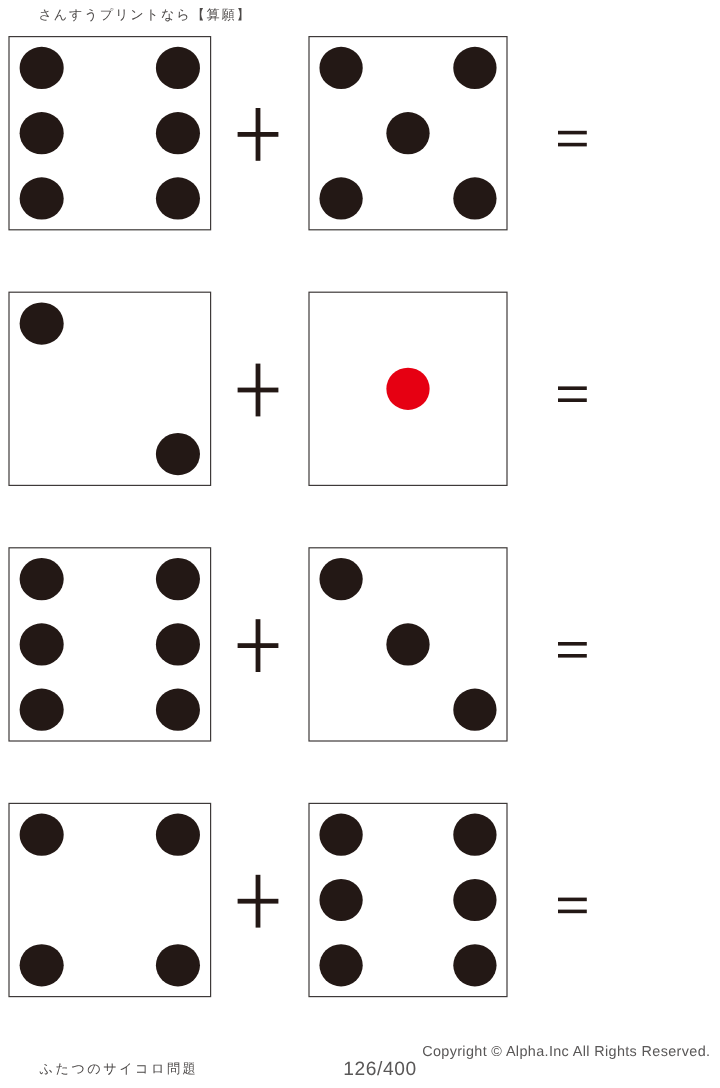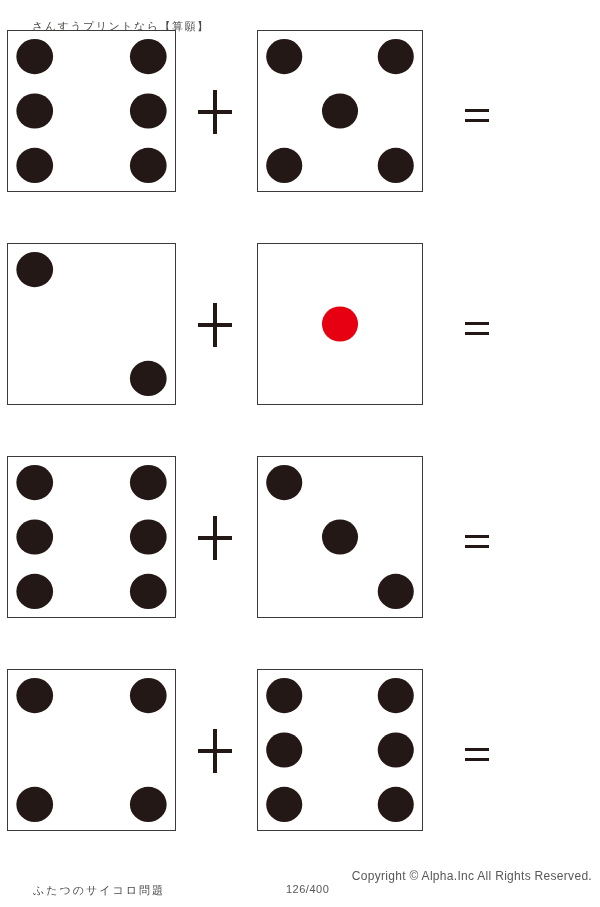--- a/index.html
+++ b/index.html
@@ -3,21 +3,21 @@
 <meta charset="utf-8">
 <style>
   html,body{margin:0;padding:0;background:#fff;}
   body{
     width:600px;height:907px;position:relative;overflow:hidden;
     font-family:"Liberation Sans","DejaVu Sans",sans-serif;
     -webkit-font-smoothing:antialiased;
   }
   .header-line{
     position:absolute;left:32px;top:5px;
-    font-size:11px;letter-spacing:1.5px;color:#4c4948;margin-top:14px;
+    font-size:11px;letter-spacing:1.5px;color:#4c4948;
   }
   .problem-row{position:absolute;left:0;width:600px;height:164px;}
   .die{
     position:absolute;top:0;height:162px;background:#fff;
     border:1px solid #3e3a39;box-sizing:border-box;
   }
   .die svg{display:block;width:100%;height:100%;}
   .die-left{left:7px;width:169px;}
   .die-right{left:257px;width:166px;}
   .op{position:absolute;}
@@ -25,21 +25,21 @@
   .plus .ph{position:absolute;left:0;top:20px;width:34px;height:4px;background:#231815;}
   .plus .pv{position:absolute;left:15px;top:0;width:4px;height:44px;background:#231815;}
   .eq{left:465px;top:79px;width:24px;height:13px;}
   .eq .eb{display:block;width:24px;height:3px;background:#231815;margin-bottom:7px;}
   .footer-title{
     position:absolute;left:33px;top:883px;
     font-size:11px;letter-spacing:2px;color:#4c4948;
   }
   .footer-page{
     position:absolute;left:286px;top:883px;
-    font-size:11px;letter-spacing:0.5px;color:#595757;
+    font-size:16px;letter-spacing:0.5px;color:#595757;
   }
   .footer-right{
     position:absolute;right:8px;top:869px;text-align:left;
     font-size:12px;color:#595757;line-height:15px;letter-spacing:0.3px;
   }
 </style>
 </head>
 <body>
 
 <div class="header-line">さんすうプリントなら【算願】</div>

